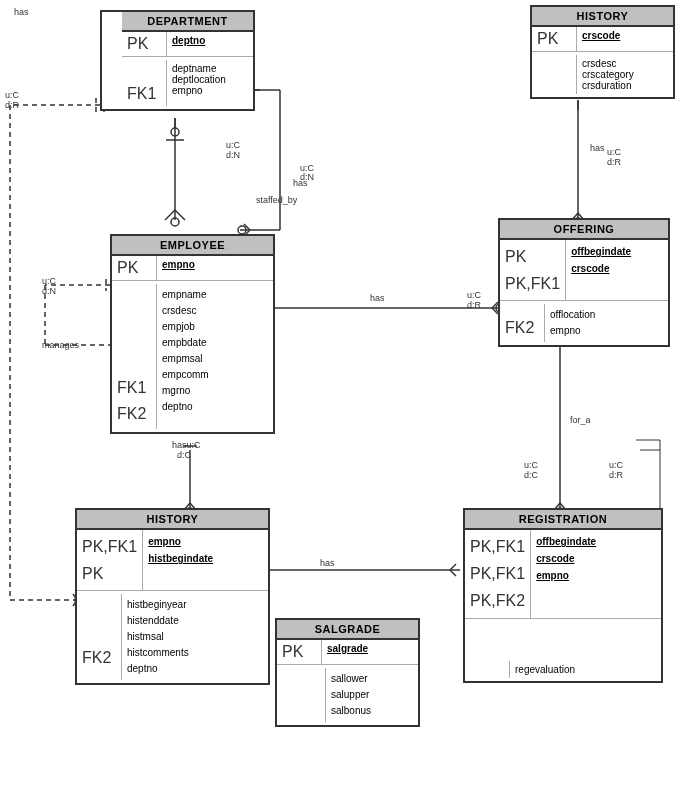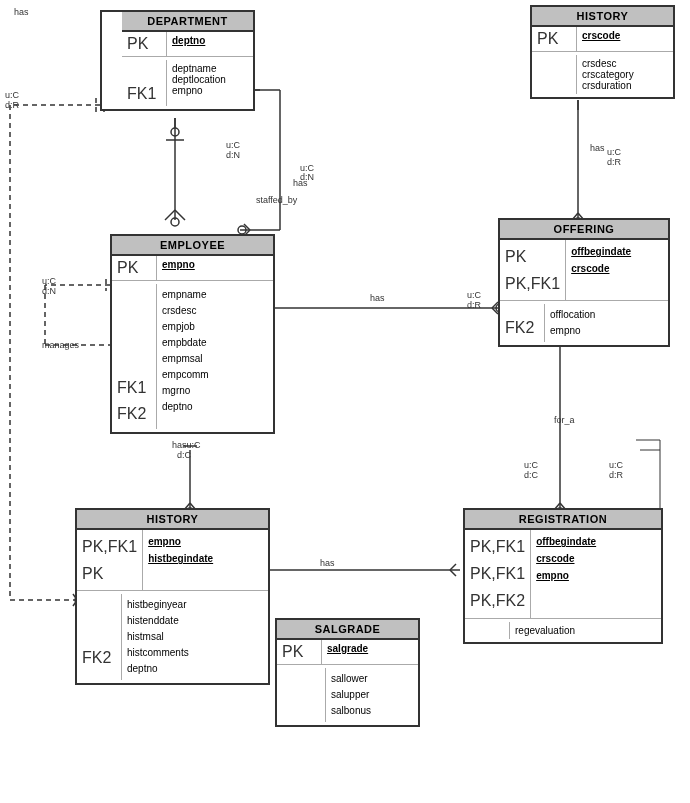--- a/index.html
+++ b/index.html
@@ -181,21 +181,21 @@
   <div class="label-text" style="top:276px;left:42px;">u:C</div>
   <div class="label-text" style="top:286px;left:42px;">d:N</div>
   <div class="label-text" style="top:340px;left:42px;">manages</div>
   <div class="label-text" style="top:7px;left:14px;">has</div>
   <div class="label-text" style="top:293px;left:370px;">has</div>
   <div class="label-text" style="top:290px;left:467px;">u:C</div>
   <div class="label-text" style="top:300px;left:467px;">d:R</div>
   <div class="label-text" style="top:143px;left:590px;">has</div>
   <div class="label-text" style="top:147px;left:607px;">u:C</div>
   <div class="label-text" style="top:157px;left:607px;">d:R</div>
-  <div class="label-text" style="top:415px;left:554px;">for_a</div>
+  <div class="label-text" style="top:415px;left:570px;">for_a</div>
   <div class="label-text" style="top:460px;left:524px;">u:C</div>
   <div class="label-text" style="top:470px;left:524px;">d:C</div>
   <div class="label-text" style="top:460px;left:609px;">u:C</div>
   <div class="label-text" style="top:470px;left:609px;">d:R</div>
   <div class="label-text" style="top:440px;left:172px;">hasu:C</div>
   <div class="label-text" style="top:450px;left:177px;">d:C</div>
   <div class="label-text" style="top:558px;left:320px;">has</div>
   <div class="label-text" style="top:90px;left:5px;">u:C</div>
   <div class="label-text" style="top:100px;left:5px;">d:R</div>
 
@@ -325,21 +325,21 @@
         <div class="pk-label">PK,FK1</div>
         <div class="pk-label">PK,FK1</div>
         <div class="pk-label">PK,FK2</div>
       </div>
       <div class="entity-attr-col" style="line-height:1.7;">
         <div class="attr-underline">offbegindate</div>
         <div class="attr-underline">crscode</div>
         <div class="attr-underline">empno</div>
       </div>
     </div>
-    <div class="entity-body" style="padding:3px 0;">
+    <div class="entity-body" style="padding:3px 0;margin-top:39px;">
       <div class="entity-pk-col"></div>
       <div class="entity-attr-col">
         <div class="attr-normal">regevaluation</div>
       </div>
     </div>
   </div>
 
   <div class="entity" style="top:618px;left:275px;width:145px;">
     <div class="entity-header">SALGRADE</div>
     <div class="entity-body" style="border-bottom:1px solid #aaa;">

